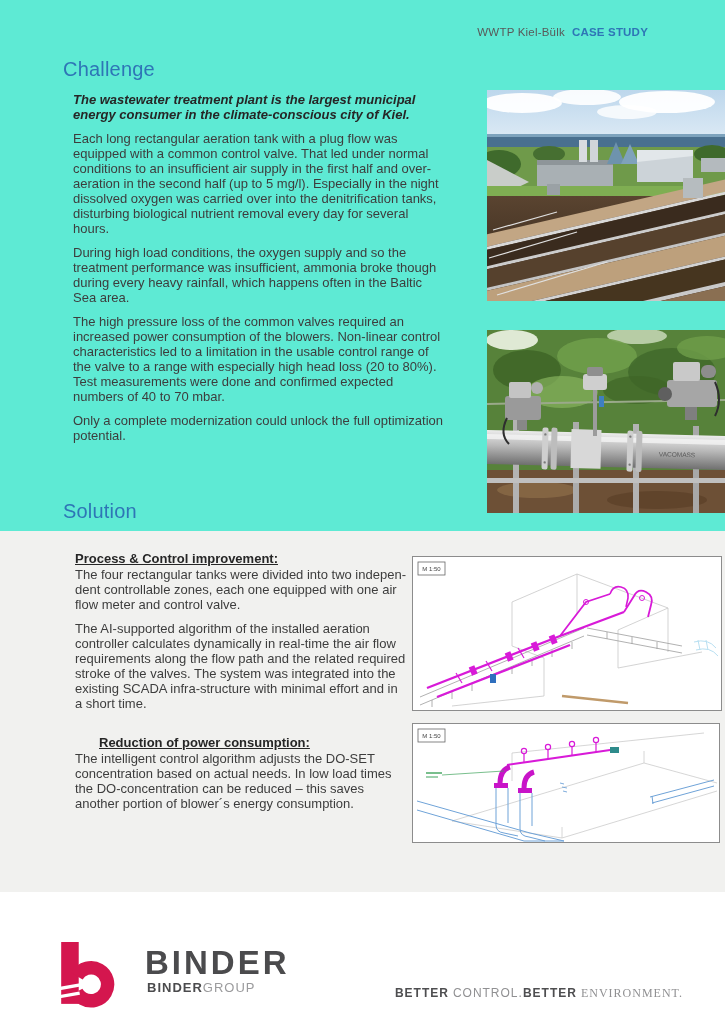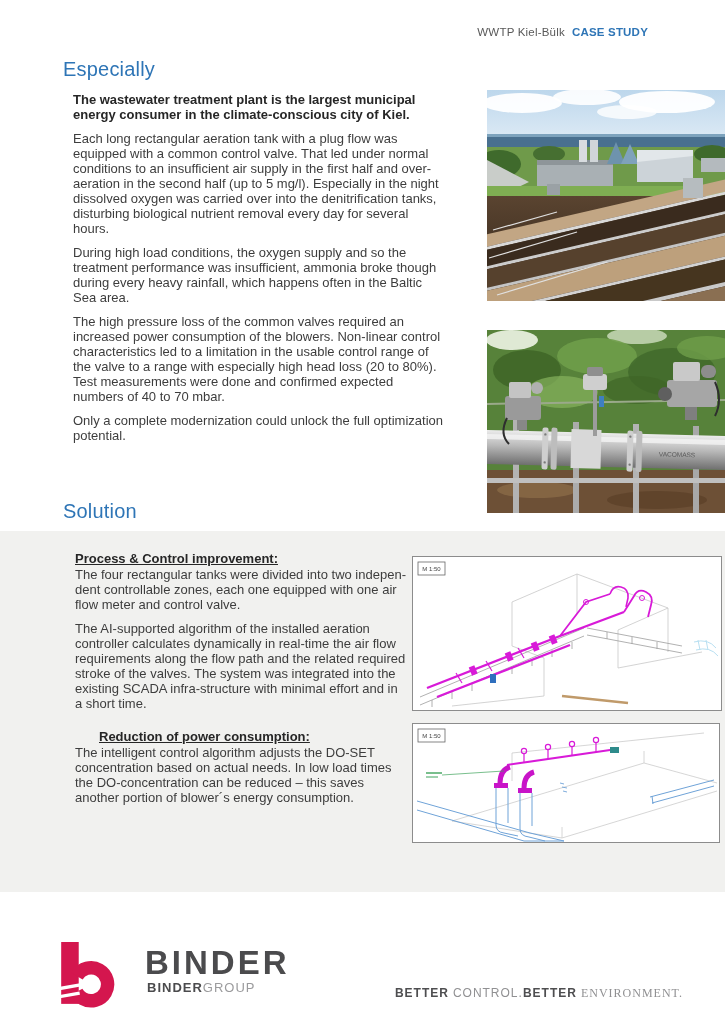--- a/index.html
+++ b/index.html
@@ -1,43 +1,43 @@
 <!DOCTYPE html>
 <html><head>
 <meta charset="utf-8">
 <style>
   html,body{margin:0;padding:0;background:#e8e8e8;}
   .page{
-    position:relative;width:725px;height:1024px;background:#ffffff;
+    position:relative;width:725px;height:1024px;background:#5eead4;
     font-family:"Liberation Sans",sans-serif;overflow:hidden;margin:0 auto;
   }
   
   .doc-header{position:absolute;top:26px;right:77px;font-size:11.5px;letter-spacing:.2px;}
   .doc-header .doc-label{color:#595959;}
   .doc-header .doc-type{color:#2e75b6;font-weight:bold;margin-left:7px;}
   
   .sec-title{position:absolute;left:63px;margin:0;font-size:20px;font-weight:500;color:#2e75b6;letter-spacing:.2px;}
   #challenge-title{top:58px;}
   #solution-title{top:500px;}
   
   .challenge-text{position:absolute;left:73px;top:92px;width:372px;color:#3d3d3d;
     font-size:13px;line-height:15px;}
   .challenge-text p{margin:0 0 9px 0;}
-  .challenge-text p.lead{font-weight:bold;color:#262626;}
+  .challenge-text p.lead{font-weight:bold;color:#262626;font-style:italic;}
   
   .photo{position:absolute;left:487px;display:block;margin:0;}
   #photo-aerial{top:90px;width:238px;height:211px;}
   #photo-valves{top:330px;width:238px;height:183px;}
   .photo svg{display:block;width:100%;height:100%;}
   
   .gray-panel{position:absolute;left:0;top:531px;width:725px;height:361px;background:#f1f1ef;}
   .solution-col{position:absolute;left:75px;top:20px;width:332px;color:#3d3d3d;font-size:13px;line-height:15px;}
   .solution-col h3{margin:0 0 1px 0;font-size:13px;color:#262626;text-decoration:underline;}
   .solution-col p{margin:0 0 9px 0;}
-  .solution-col .sec2{margin-top:18px;padding-left:24px;}
+  .solution-col .sec2{margin-top:24px;padding-left:24px;}
   
   .cad{position:absolute;left:412px;margin:0;background:#fff;}
   #cad-1{top:25px;width:310px;height:155px;}
   #cad-2{top:192px;width:308px;height:120px;}
   .cad svg{display:block;width:100%;height:100%;}
   
   .footer{position:absolute;left:0;top:892px;width:725px;height:132px;background:#fff;}
   .logo-mark{position:absolute;left:57px;top:50px;width:62px;height:66px;}
   .brand{position:absolute;left:145px;top:52px;font-size:33px;font-weight:bold;color:#4b4b4d;letter-spacing:3px;}
   .brand-sub{position:absolute;left:147px;top:88px;font-size:13px;letter-spacing:1px;}
@@ -50,21 +50,21 @@
 </style>
 </head>
 <body>
 
 <div class="page">
 
   <div class="doc-header">
     <span class="doc-label">WWTP Kiel-Bülk</span><span class="doc-type">CASE STUDY</span>
   </div>
 
-  <h1 class="sec-title" id="challenge-title">Especially</h1>
+  <h1 class="sec-title" id="challenge-title">Challenge</h1>
 
   <div class="challenge-text">
     <p class="lead">The wastewater treatment plant is the largest municipal energy consumer in the climate-conscious city of Kiel.</p>
     <p>Each long rectangular aeration tank with a plug flow was equipped with a common control valve. That led under normal conditions to an insufficient air supply in the first half and over-aeration in the second half (up to 5 mg/l). Especially in the night dissolved oxygen was carried over into the denitrification tanks, disturbing biological nutrient removal every day for several hours.</p>
     <p>During high load conditions, the oxygen supply and so the treatment performance was insufficient, ammonia broke though during every heavy rainfall, which happens often in the Baltic Sea area.</p>
     <p>The high pressure loss of the common valves required an increased power consumption of the blowers. Non-linear control characteristics led to a limitation in the usable control range of the valve to a range with especially high head loss (20 to 80%). Test measurements were done and confirmed expected numbers of 40 to 70 mbar.</p>
     <p>Only a complete modernization could unlock the full optimization potential.</p>
   </div>
 
   <figure class="photo" id="photo-aerial">

